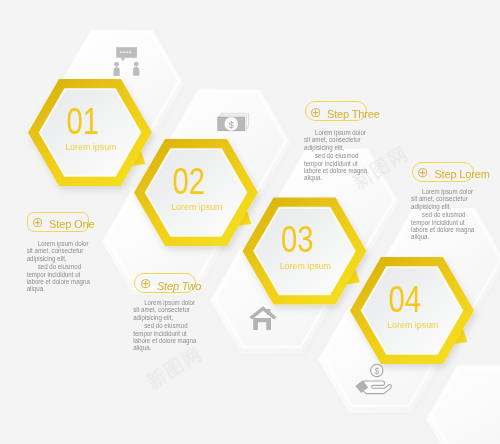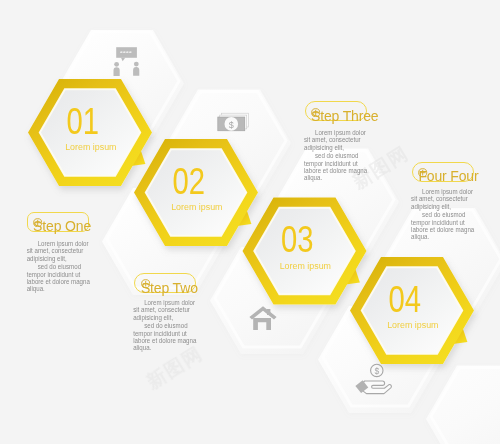--- a/index.html
+++ b/index.html
@@ -8,23 +8,23 @@
        font-family:"Liberation Sans",sans-serif;}
   #stage{position:relative;width:500px;height:444px;overflow:hidden;background:#f4f4f4;}
   svg.layer{position:absolute;left:0;top:0;width:500px;height:444px;display:block;}
 
   .step-pill{position:absolute;display:flex;align-items:center;
     border:1.5px solid #f1d84c;border-radius:10px;background:transparent;
     width:62px;height:20px;padding:0 0 0 5.5px;box-sizing:border-box;}
   .step-pill .plus-ic{width:9.4px;height:9.4px;flex:0 0 9.4px;
      display:block;line-height:0;position:absolute;left:5.5px;top:5.2px;}
   .step-pill .plus-ic svg{display:block;}
-  .step-pill .lbl{font-size:14px;color:#d8b02e;letter-spacing:-.15px;
+  .step-pill .lbl{font-size:11px;color:#d8b02e;letter-spacing:-.15px;
      white-space:nowrap;line-height:1;display:block;position:absolute;
-     top:6.3px;transform-origin:100% 50%;}
+     top:6.3px;transform-origin:100% 50%;margin-left:16px;}
 
   .step-body{position:absolute;font-size:6.15px;line-height:6.4px;color:#8d8d8d;
      width:64px;transform:scaleY(1.19);transform-origin:0 0;}
   .step-body p{margin:0;text-indent:11px;}
 </style>
 </head>
 <body>
 
 <div id="stage">
 
@@ -184,21 +184,21 @@
             <circle cx="4.7" cy="4.7" r="4.05" fill="none" stroke="#d4a927" stroke-width="0.9"></circle>
             <path d="M4.7 1.85 V7.55 M1.85 4.7 H7.55" stroke="#d4a927" stroke-width="0.9"></path>
           </svg>
         </span>
         <span class="lbl">Step One</span>
       </div>
       <div class="step-body" style="left: 26.7px; top: 240px;">
         <p>Lorem ipsum dolor sit amet, consectetur adipisicing elit,</p>
         <p>sed do eiusmod tempor incididunt ut labore et dolore magna aliqua.</p>
       </div>
-      <div class="step-pill" style="left: 134.4px; top: 273.3px;">
+      <div class="step-pill" style="left: 134.4px; top: 273.3px; font-style: italic;">
         <span class="plus-ic">
           <svg width="9.4" height="9.4" viewBox="0 0 9.4 9.4">
             <circle cx="4.7" cy="4.7" r="4.05" fill="none" stroke="#d4a927" stroke-width="0.9"></circle>
             <path d="M4.7 1.85 V7.55 M1.85 4.7 H7.55" stroke="#d4a927" stroke-width="0.9"></path>
           </svg>
         </span>
         <span class="lbl">Step Two</span>
       </div>
       <div class="step-body" style="left: 133.2px; top: 298.8px;">
         <p>Lorem ipsum dolor sit amet, consectetur adipisicing elit,</p>
@@ -217,21 +217,21 @@
         <p>Lorem ipsum dolor sit amet, consectetur adipisicing elit,</p>
         <p>sed do eiusmod tempor incididunt ut labore et dolore magna aliqua.</p>
       </div>
       <div class="step-pill" style="left: 411.9px; top: 162px;">
         <span class="plus-ic">
           <svg width="9.4" height="9.4" viewBox="0 0 9.4 9.4">
             <circle cx="4.7" cy="4.7" r="4.05" fill="none" stroke="#d4a927" stroke-width="0.9"></circle>
             <path d="M4.7 1.85 V7.55 M1.85 4.7 H7.55" stroke="#d4a927" stroke-width="0.9"></path>
           </svg>
         </span>
-        <span class="lbl">Four Four</span>
+        <span class="lbl">Step Lorem</span>
       </div>
       <div class="step-body" style="left: 411.1px; top: 188px;">
         <p>Lorem ipsum dolor sit amet, consectetur adipisicing elit,</p>
         <p>sed do eiusmod tempor incididunt ut labore et dolore magna aliqua.</p>
       </div>
     </div>
 
 </div>
 
 </body></html>

